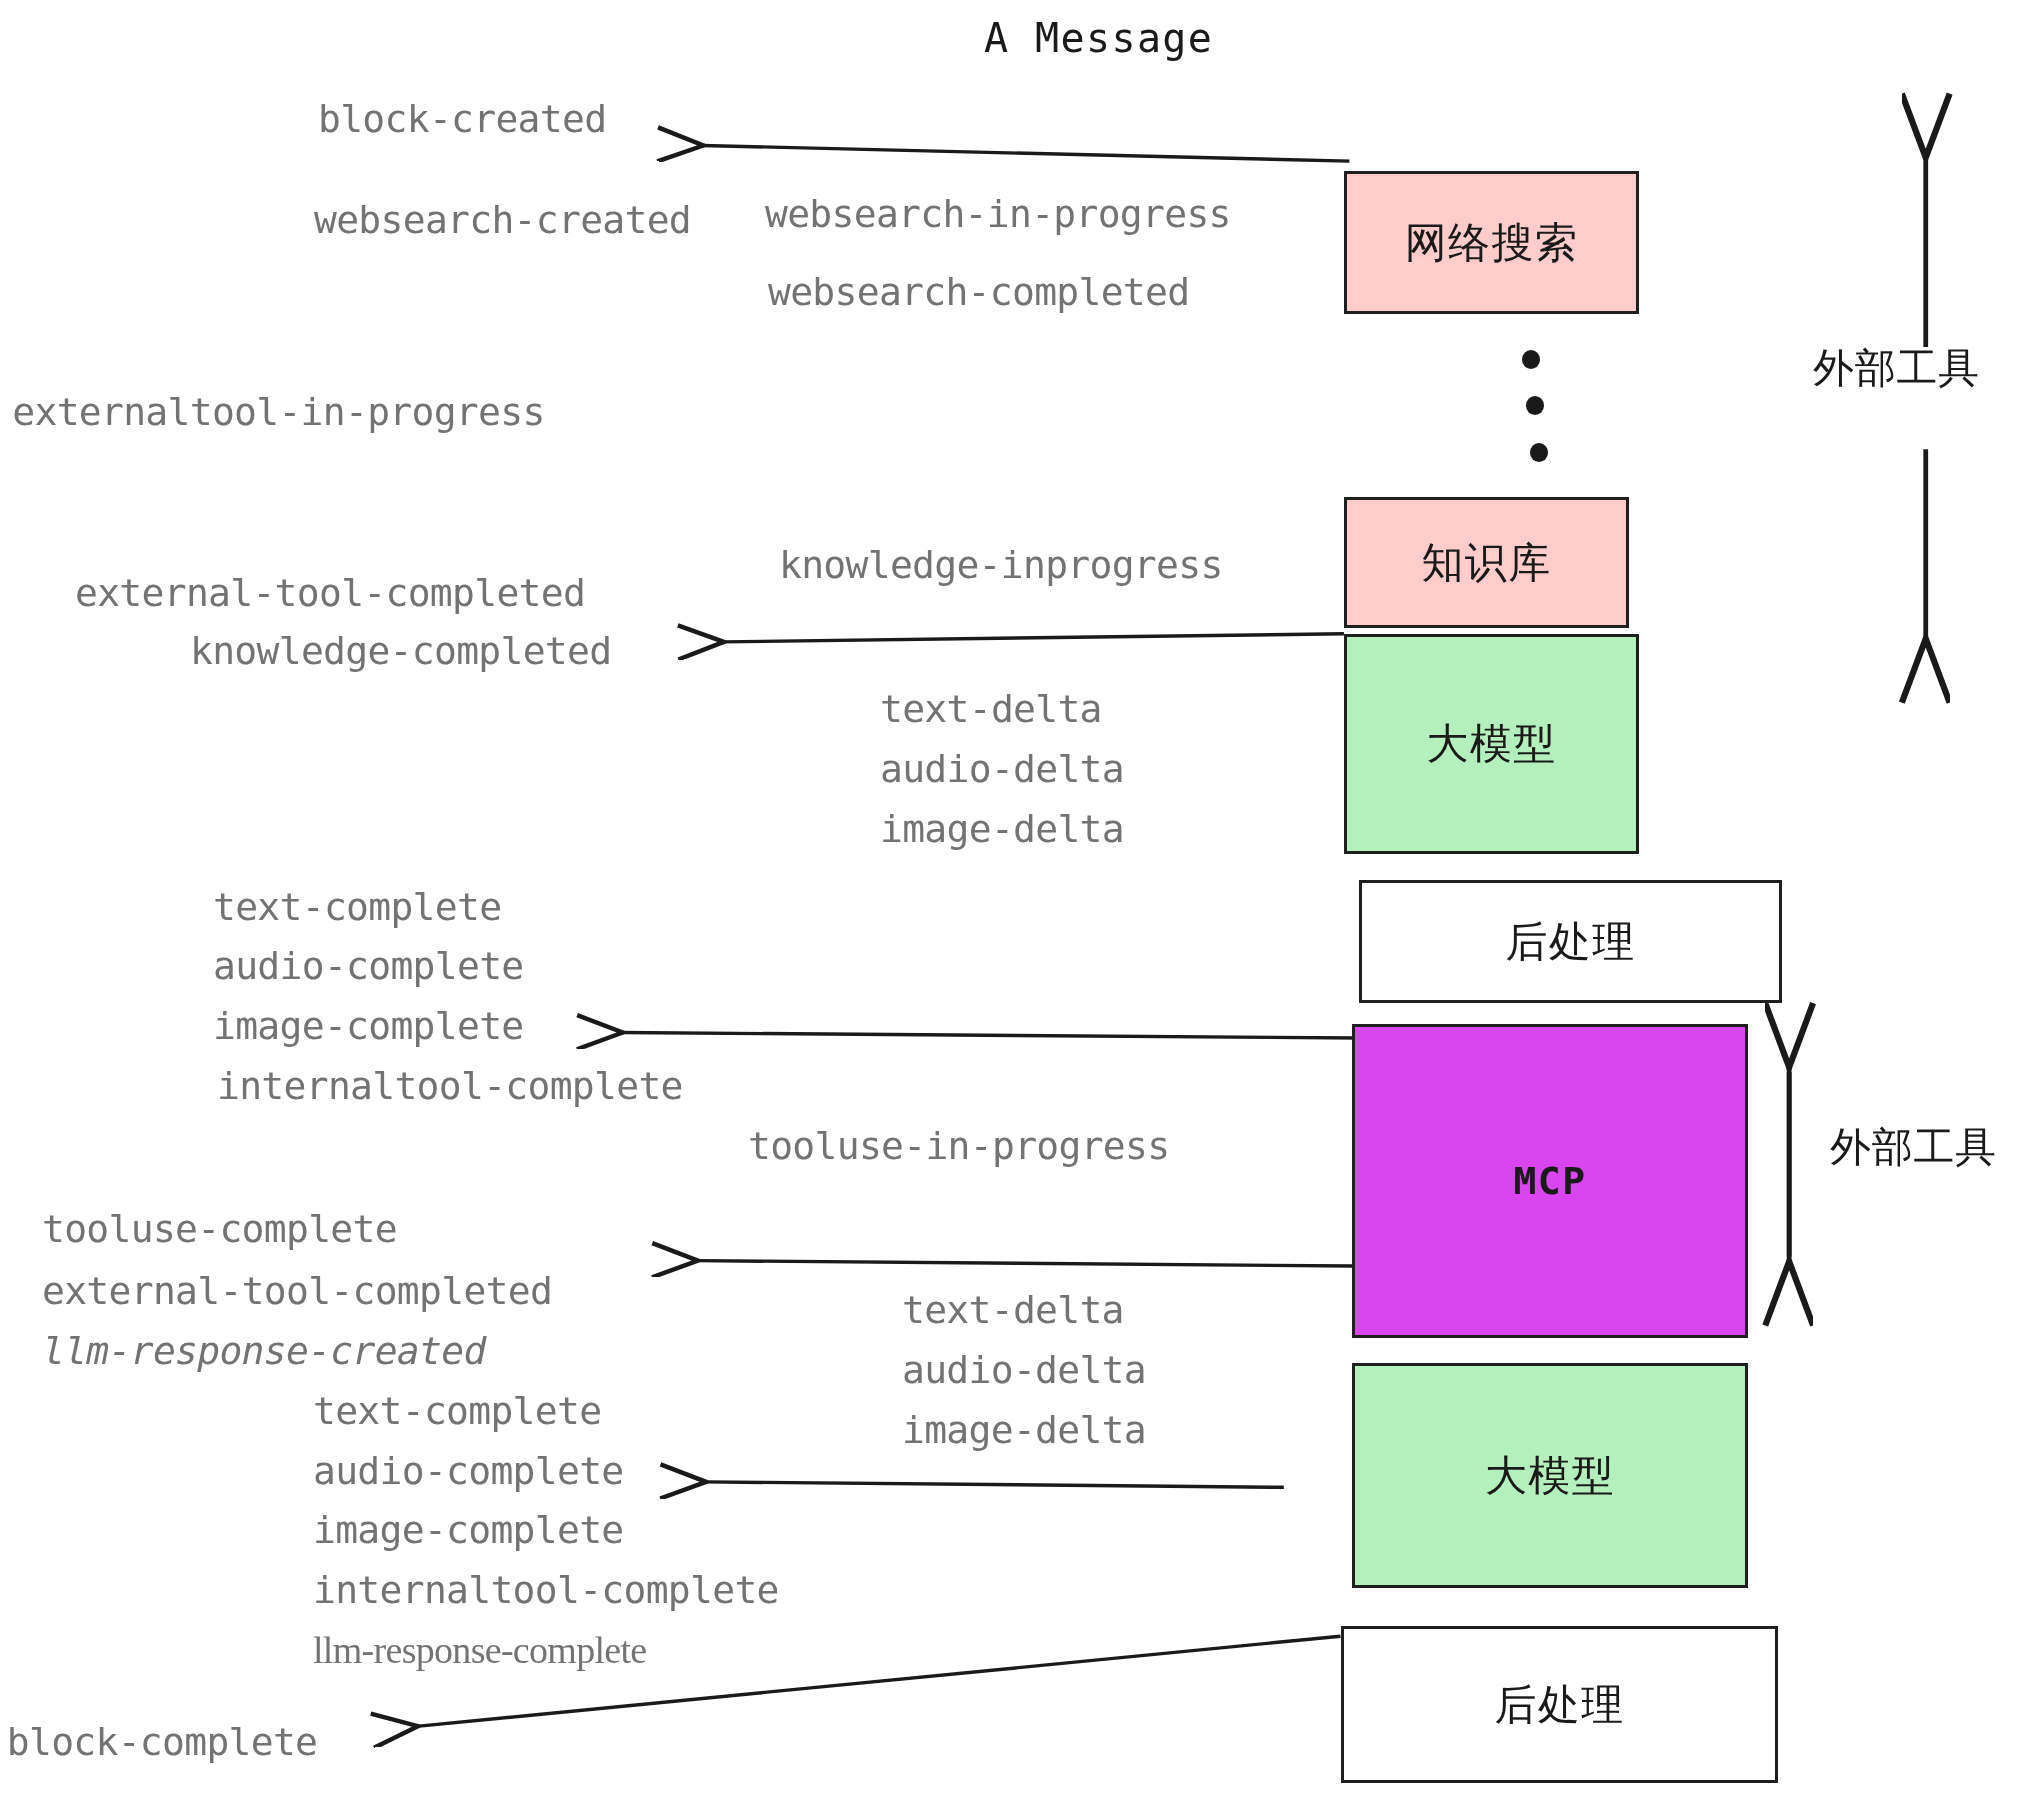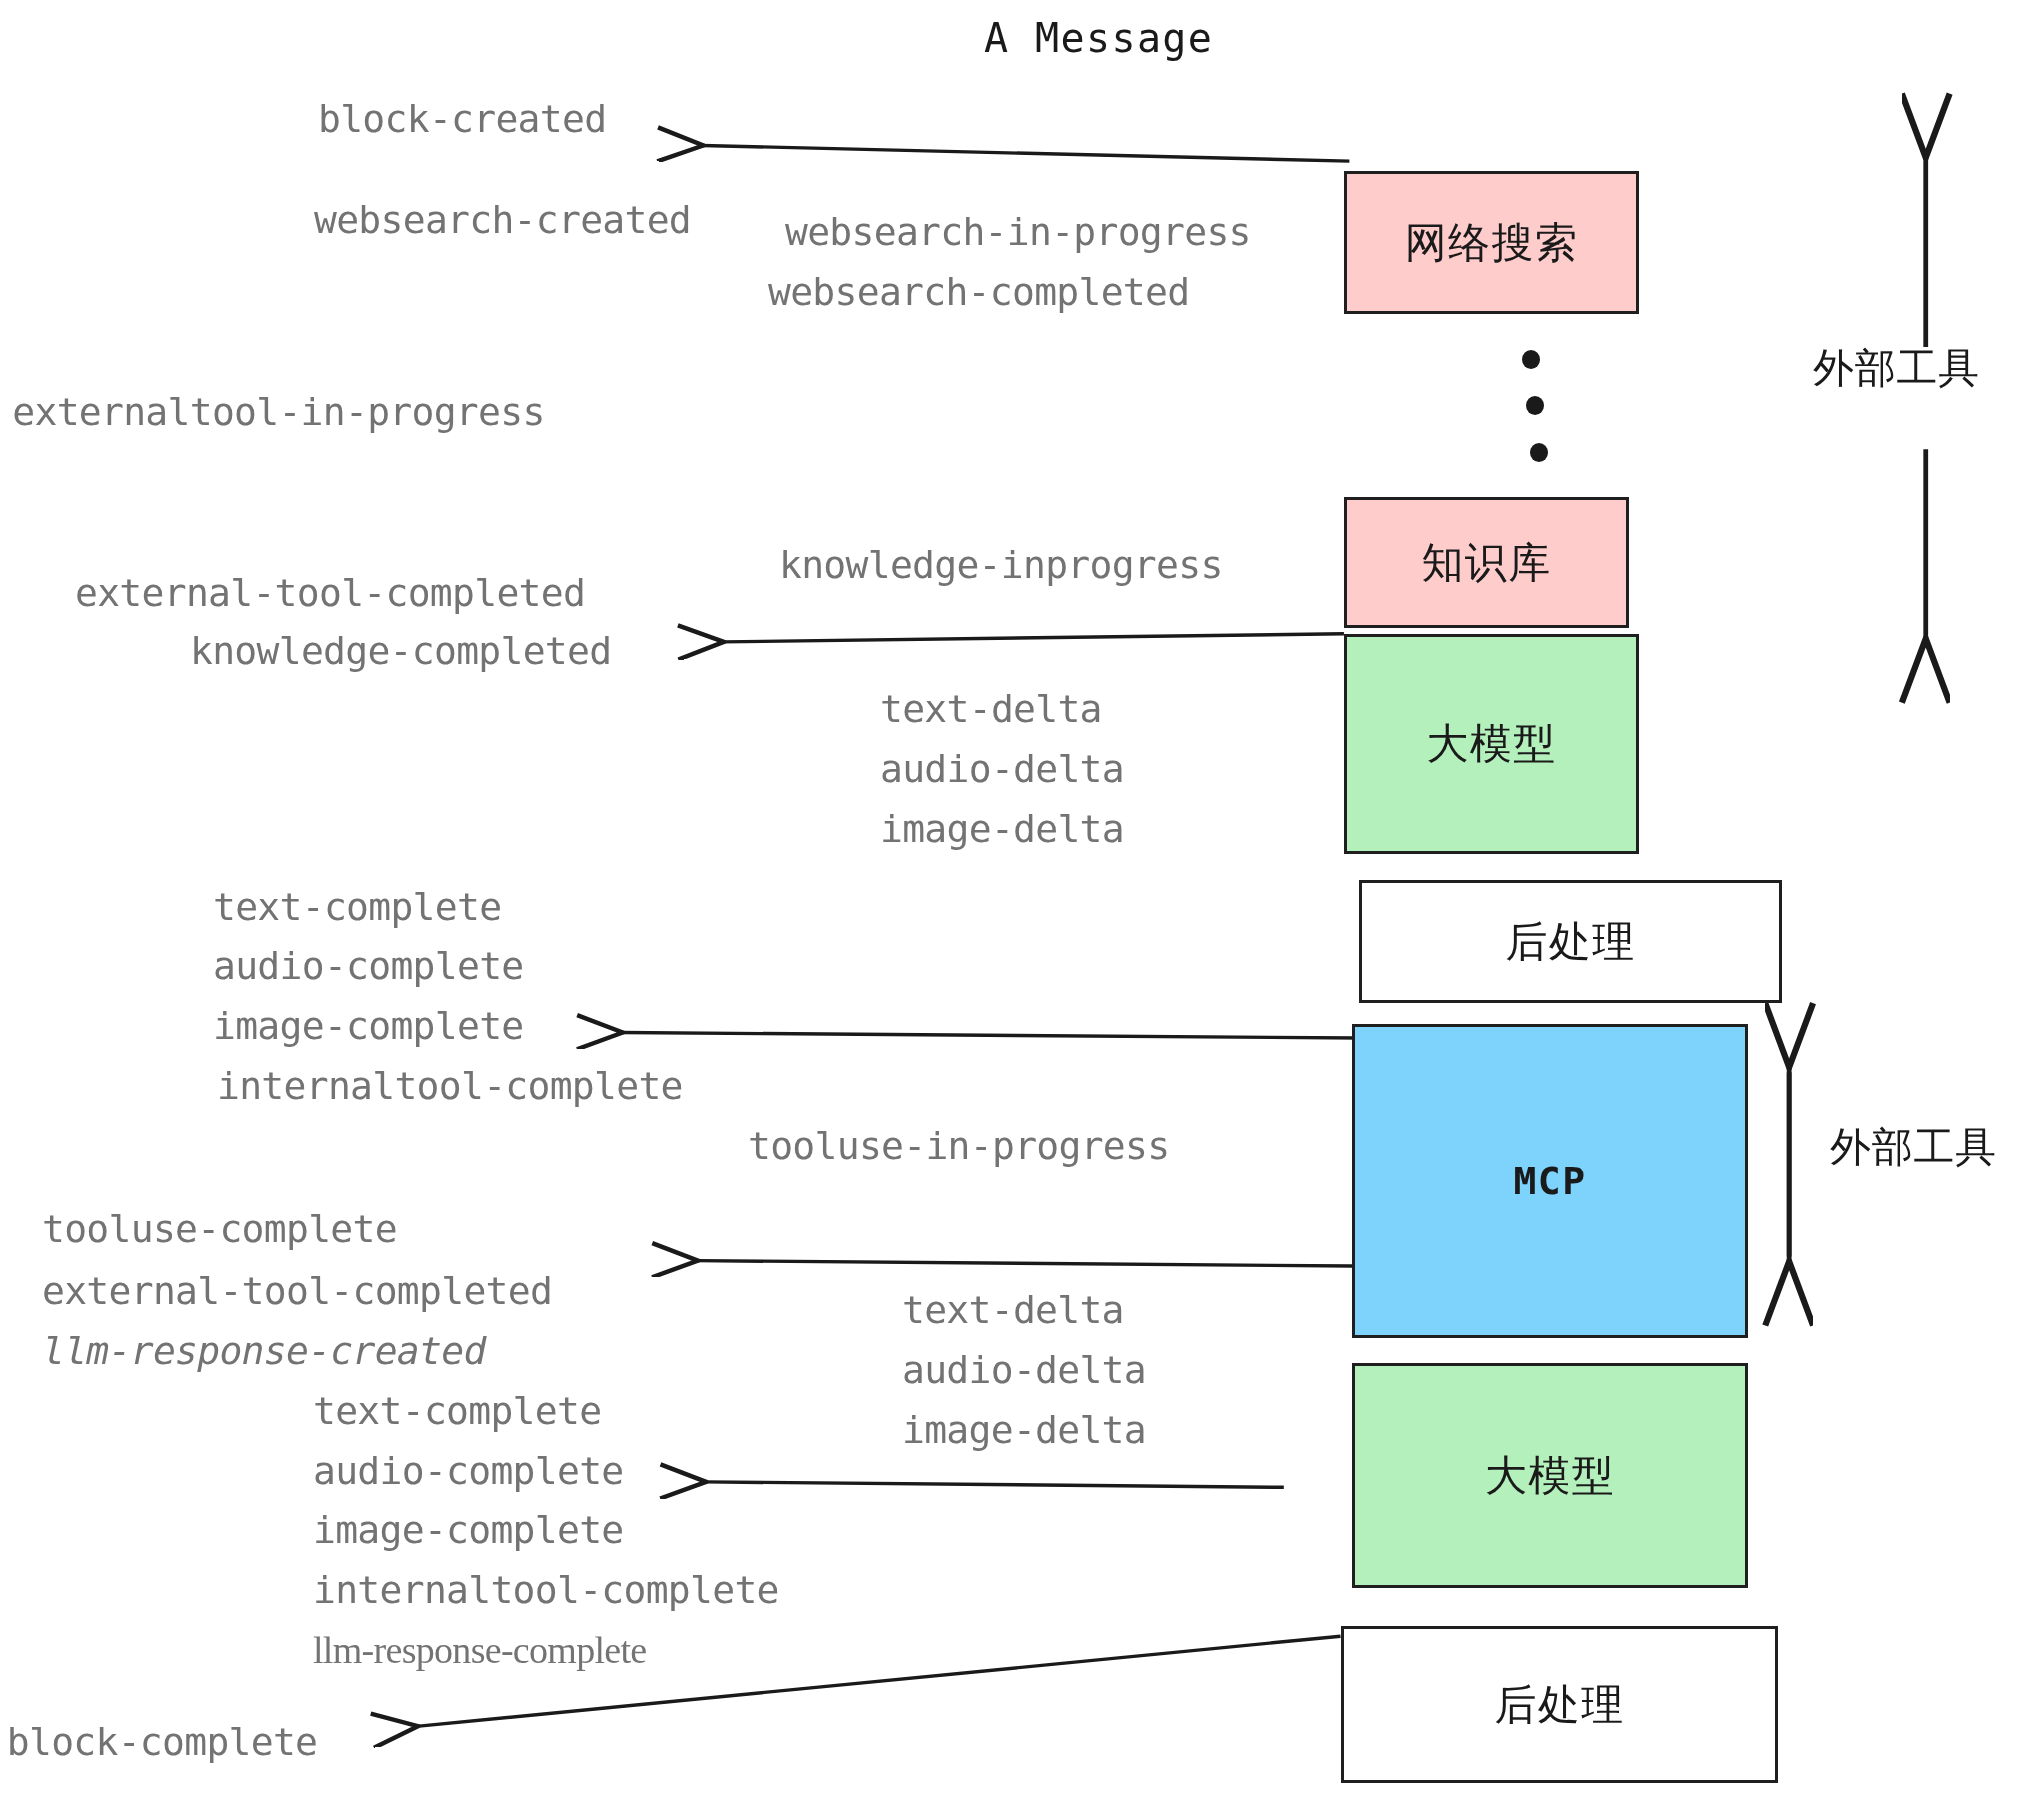--- a/index.html
+++ b/index.html
@@ -111,21 +111,21 @@
       </div>
       <div class="box" style="left: 1344px; top: 497px; width: 285px; height: 131px; background: rgb(255, 204, 204);">
         <span>知识库</span>
       </div>
       <div class="box" style="left: 1344px; top: 634px; width: 295px; height: 220px; background: rgb(180, 240, 188);">
         <span>大模型</span>
       </div>
       <div class="box" style="left: 1359px; top: 880px; width: 423px; height: 123px; background: rgb(255, 255, 255);">
         <span>后处理</span>
       </div>
-      <div class="box mcp-label" style="left: 1352px; top: 1024px; width: 396px; height: 314px; background: #7dd3fc;">
+      <div class="box mcp-label" style="left: 1352px; top: 1024px; width: 396px; height: 314px; background: #d946ef;">
         <span>MCP</span>
       </div>
       <div class="box" style="left: 1352px; top: 1363px; width: 396px; height: 225px; background: rgb(180, 240, 188);">
         <span>大模型</span>
       </div>
       <div class="box" style="left: 1341px; top: 1626px; width: 437px; height: 157px; background: rgb(255, 255, 255);">
         <span>后处理</span>
       </div>
     </div>
 
@@ -136,21 +136,21 @@
     </div>
 
   <div id="bracket-labels">
       <div class="cn-label" style="left: 1813px; top: 341px;">外部工具</div>
       <div class="cn-label" style="left: 1830px; top: 1120px;">外部工具</div>
     </div>
 
   <div id="events-container">
       <div class="ev" style="left: 318px; top: 100px;">block-created</div>
       <div class="ev" style="left: 314px; top: 161px; margin-top: 40px;">websearch-created</div>
-      <div class="ev" style="left: 765px; top: 213px; margin-left: 20px;">websearch-in-progress</div>
+      <div class="ev" style="left: 765px; top: 195px;">websearch-in-progress</div>
       <div class="ev" style="left: 768px; top: 273px;">websearch-completed</div>
       <div class="ev" style="left: 12.3px; top: 393px;">externaltool-in-progress</div>
       <div class="ev" style="left: 779px; top: 546px;">knowledge-inprogress</div>
       <div class="ev" style="left: 75px; top: 574px;">external-tool-completed</div>
       <div class="ev" style="left: 190px; top: 632px;">knowledge-completed</div>
       <div class="ev" style="left: 880px; top: 690px;">text-delta</div>
       <div class="ev" style="left: 880px; top: 750px;">audio-delta</div>
       <div class="ev" style="left: 880px; top: 810px;">image-delta</div>
       <div class="ev" style="left: 213px; top: 888px;">text-complete</div>
       <div class="ev" style="left: 213px; top: 947px;">audio-complete</div>

